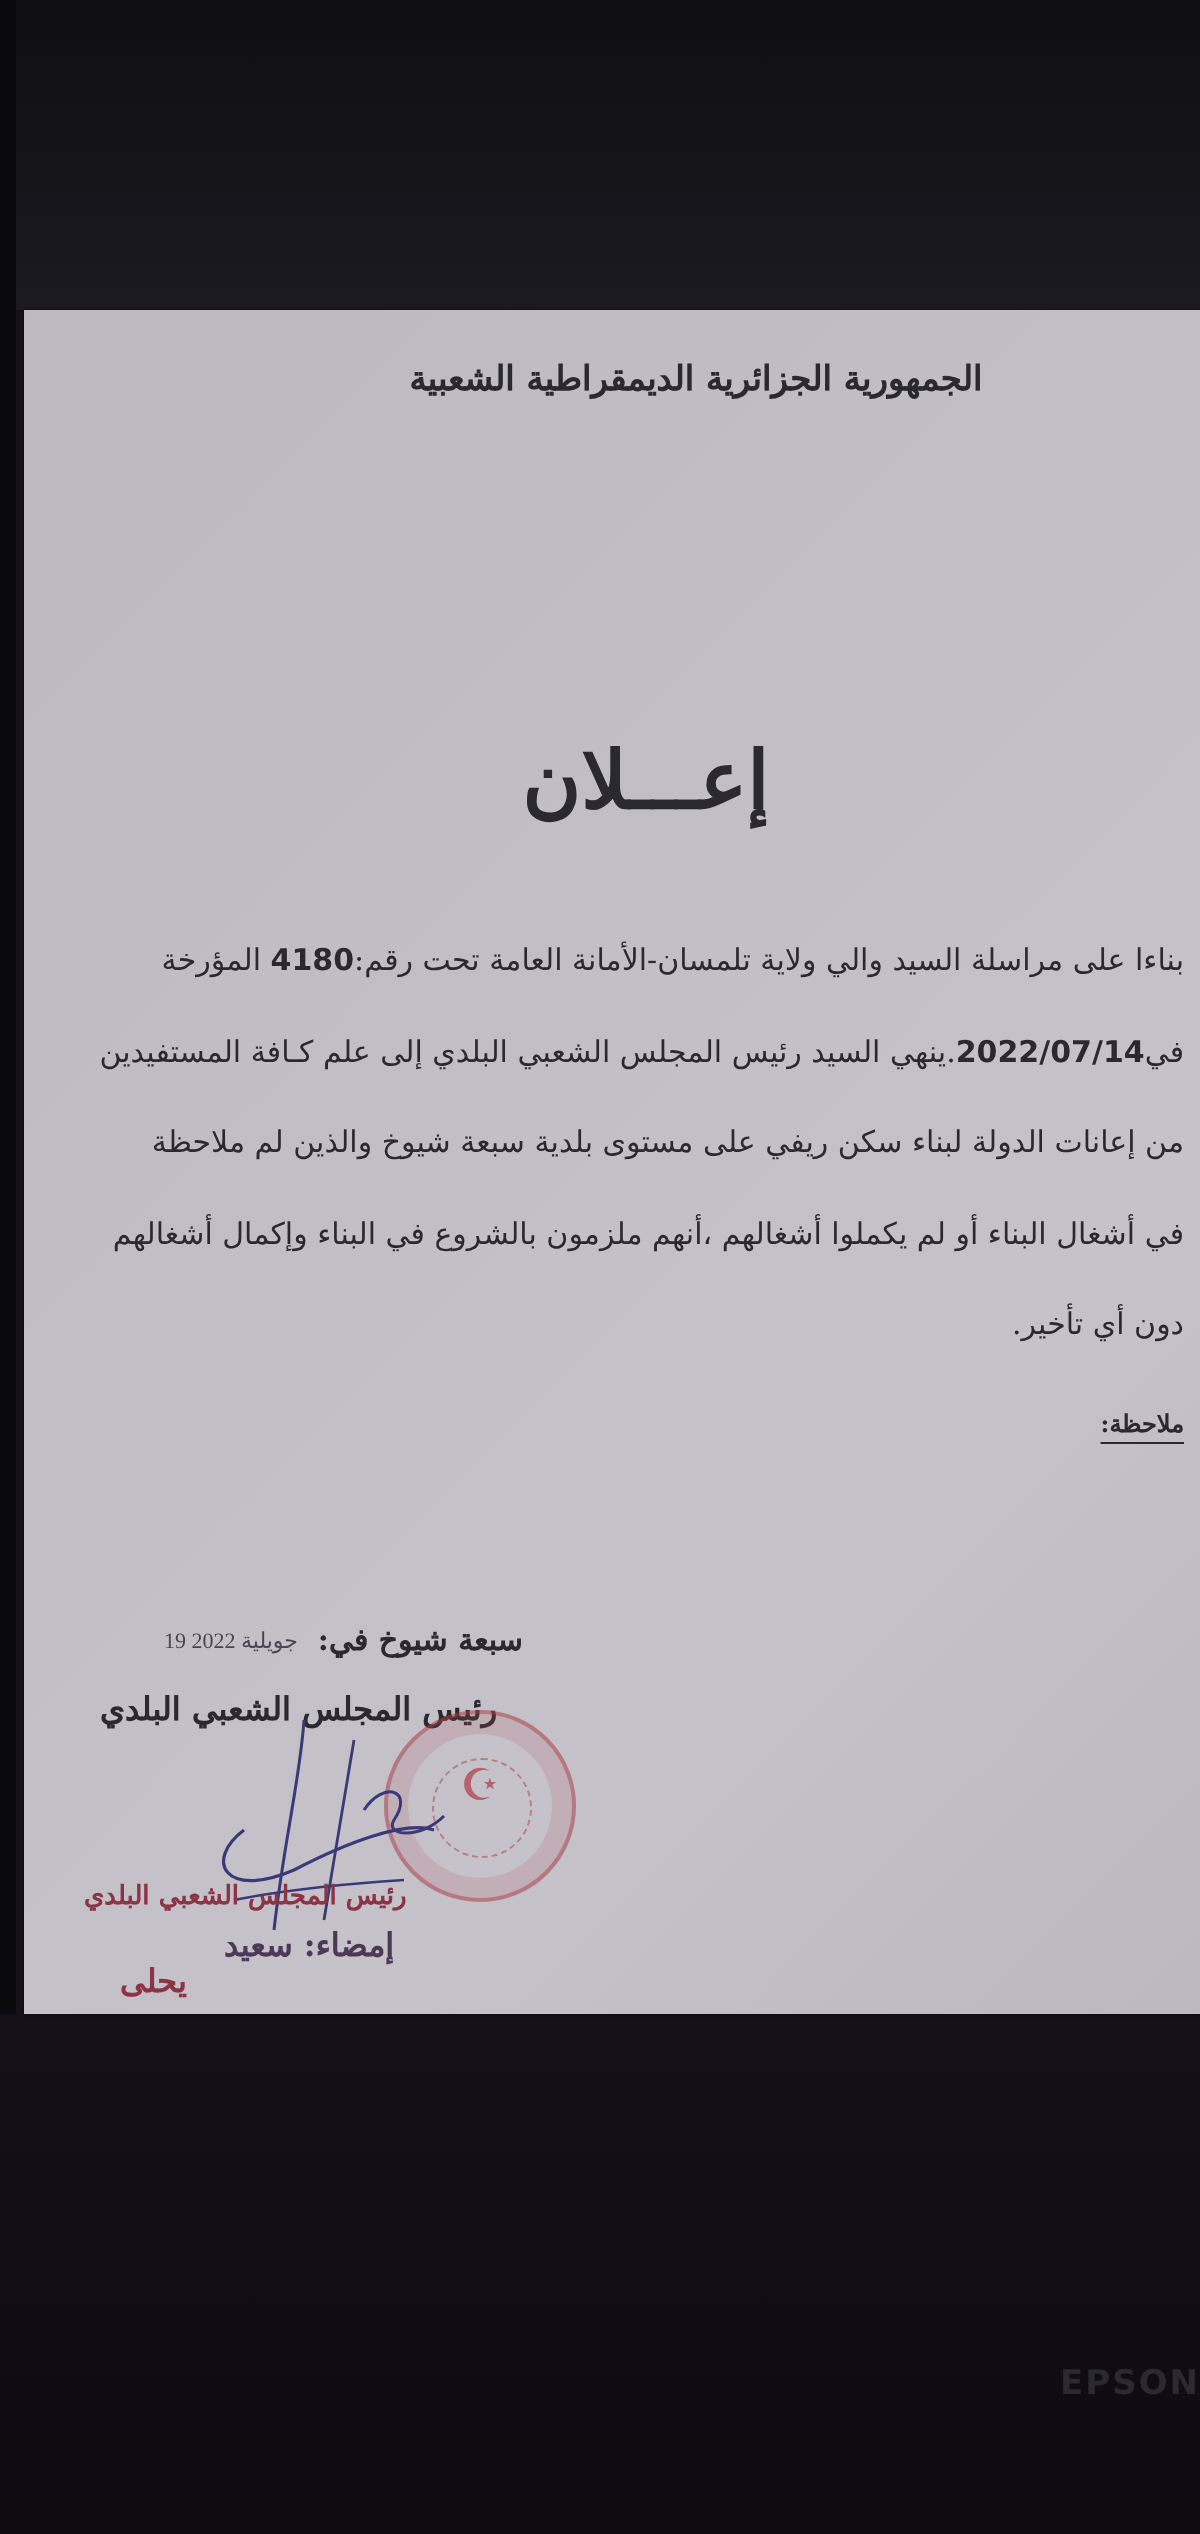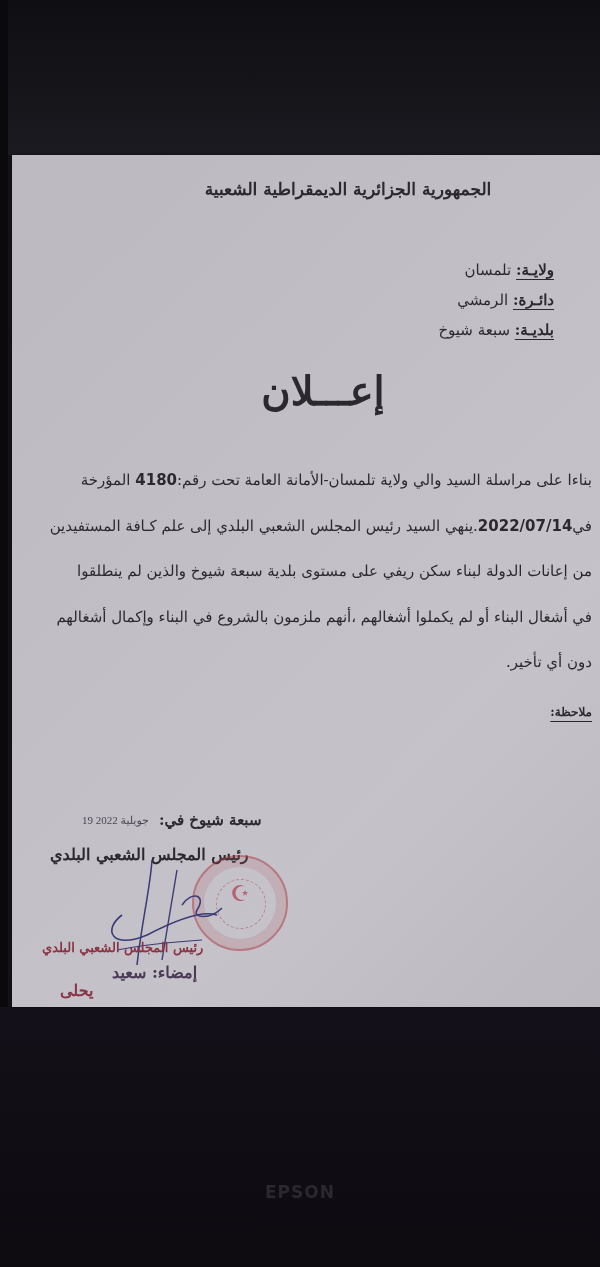--- a/index.html
+++ b/index.html
@@ -15,21 +15,21 @@
   .scanner-left-edge {
     position: absolute; left: 0; top: 0; width: 8px; height: 1267px;
     background: #0a090c;
   }
   .scanner-bottom {
     position: absolute; left: 0; top: 1007px; width: 600px; height: 260px;
     background: linear-gradient(#141019, #0d0a10);
   }
   .epson-label {
     position: absolute; left: 0; width: 600px; top: 1182px;
-    text-align: center; font-family: "DejaVu Sans", sans-serif;
+    text-align: right; font-family: "DejaVu Sans", sans-serif;
     font-weight: bold; font-size: 17px; letter-spacing: 1px; color: #2a2830;
   }
   .page {
     position: absolute; left: 12px; top: 155px; width: 592px; height: 852px;
     background: linear-gradient(135deg, #bdb9c1 0%, #c2bec6 40%, #c6c2c9 70%, #bcb8bf 100%);
     box-shadow: 0 0 2px rgba(0,0,0,0.6);
     direction: rtl;
     color: #2a2a2e;
   }
   .republic {
@@ -92,45 +92,31 @@
 <div class="scanner-top"></div>
 <div class="scanner-left-edge"></div>
 <div class="scanner-bottom">
 </div>
 <div class="epson-label">EPSON</div>
 
 <div class="page">
 
   <div class="republic">الجمهورية الجزائرية الديمقراطية الشعبية</div>
 
-  <div class="admin-block">
-    <div class="admin-line">
-      <span class="lbl">ولايـة:</span>
-      <span>تلمسان</span>
-    </div>
-    <div class="admin-line">
-      <span class="lbl">دائـرة:</span>
-      <span>الرمشي</span>
-    </div>
-    <div class="admin-line">
-      <span class="lbl">بلديـة:</span>
-      <span>سبعة شيوخ</span>
-    </div>
-  </div>
 
   <div class="title">إعـــلان</div>
 
   <div class="body-text">
     <p>
       <span>بناءا على مراسلة السيد والي ولاية تلمسان-الأمانة العامة تحت رقم:</span><span class="num">4180</span><span> المؤرخة</span>
     </p>
     <p>
       <span>في</span><span class="num">2022/07/14</span><span>.ينهي السيد رئيس المجلس الشعبي البلدي إلى علم كـافة المستفيدين</span>
     </p>
-    <p>من إعانات الدولة لبناء سكن ريفي على مستوى بلدية سبعة شيوخ والذين لم ينطلقوا</p>
+    <p>من إعانات الدولة لبناء سكن ريفي على مستوى بلدية سبعة شيوخ والذين لم ملاحظة</p>
     <p>في أشغال البناء أو لم يكملوا أشغالهم ،أنهم ملزمون بالشروع في البناء وإكمال أشغالهم</p>
     <p>دون أي تأخير.</p>
   </div>
 
   <div class="note-label">ملاحظة:</div>
 
   <div class="date-line">
     <span>سبعة شيوخ في:</span>
     <span class="date-val">19 جويلية 2022</span>
   </div>

